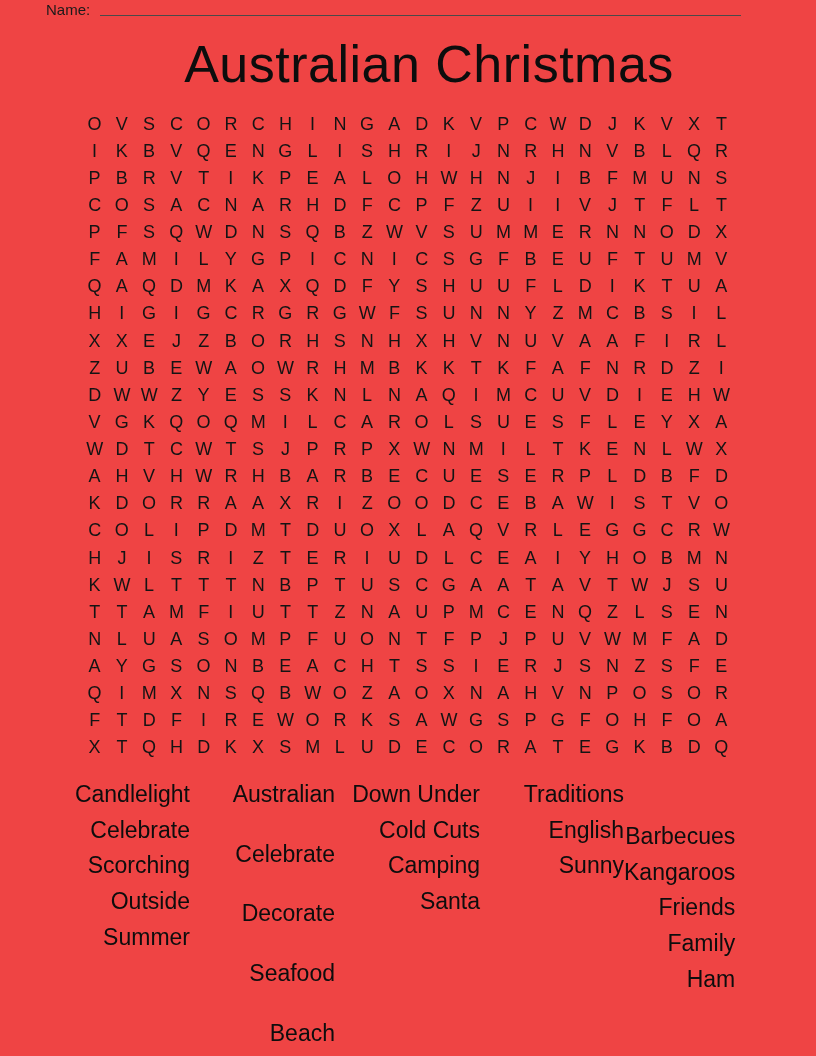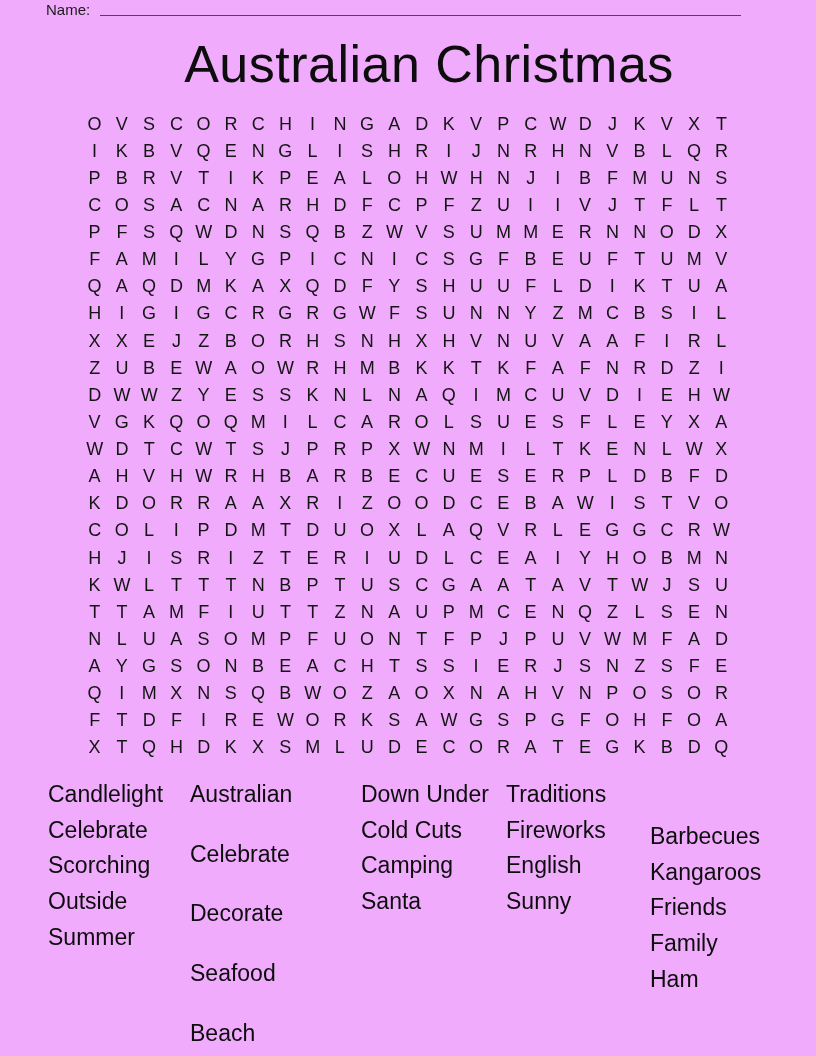--- a/index.html
+++ b/index.html
@@ -1,21 +1,21 @@
 <!DOCTYPE html>
 <html><head>
 <meta charset="utf-8">
 <style>
   * { margin: 0; padding: 0; box-sizing: border-box; }
   html, body { background: #ffffff; }
   .page {
     position: relative;
     width: 816px;
     height: 1056px;
-    background: #f0abfc;
+    background: #ef4444;
     font-family: "Liberation Sans", sans-serif;
     color: #111111;
     overflow: hidden;
     margin: 0 auto;
   }
   .name-label {
     position: absolute;
     left: 46px;
     top: 1px;
     font-size: 15px;
@@ -62,24 +62,24 @@
   }
   .words {
     position: absolute;
     left: 48px;
     top: 777px;
     display: flex;
     font-size: 23px;
     color: #0d0d0d;
   }
   .word-col { display: flex; flex-direction: column; }
-  .word-col .word { line-height: 35.7px; white-space: nowrap; }
+  .word-col .word { line-height: 35.7px; white-space: nowrap; text-align: right; }
   .word-col:nth-child(1) { width: 142px; }
   .word-col:nth-child(2) { width: 145px; gap: 24px; }
-  .word-col:nth-child(3) { width: 145px; margin-left: 26px; }
+  .word-col:nth-child(3) { width: 145px; }
   .word-col:nth-child(4) { width: 144px; }
   .word-col:nth-child(5) { width: auto; margin-top: 42px; }
 </style>
 </head>
 <body>
 
 <div class="page">
 
   <span class="name-label">Name:</span>
   <div class="name-line"></div>
@@ -681,21 +681,20 @@
         <div class="word">Beach</div>
       </div>
       <div class="word-col">
         <div class="word">Down Under</div>
         <div class="word">Cold Cuts</div>
         <div class="word">Camping</div>
         <div class="word">Santa</div>
       </div>
       <div class="word-col">
         <div class="word">Traditions</div>
-        <div class="word">Fireworks</div>
         <div class="word">English</div>
         <div class="word">Sunny</div>
       </div>
       <div class="word-col">
         <div class="word">Barbecues</div>
         <div class="word">Kangaroos</div>
         <div class="word">Friends</div>
         <div class="word">Family</div>
         <div class="word">Ham</div>
       </div>

